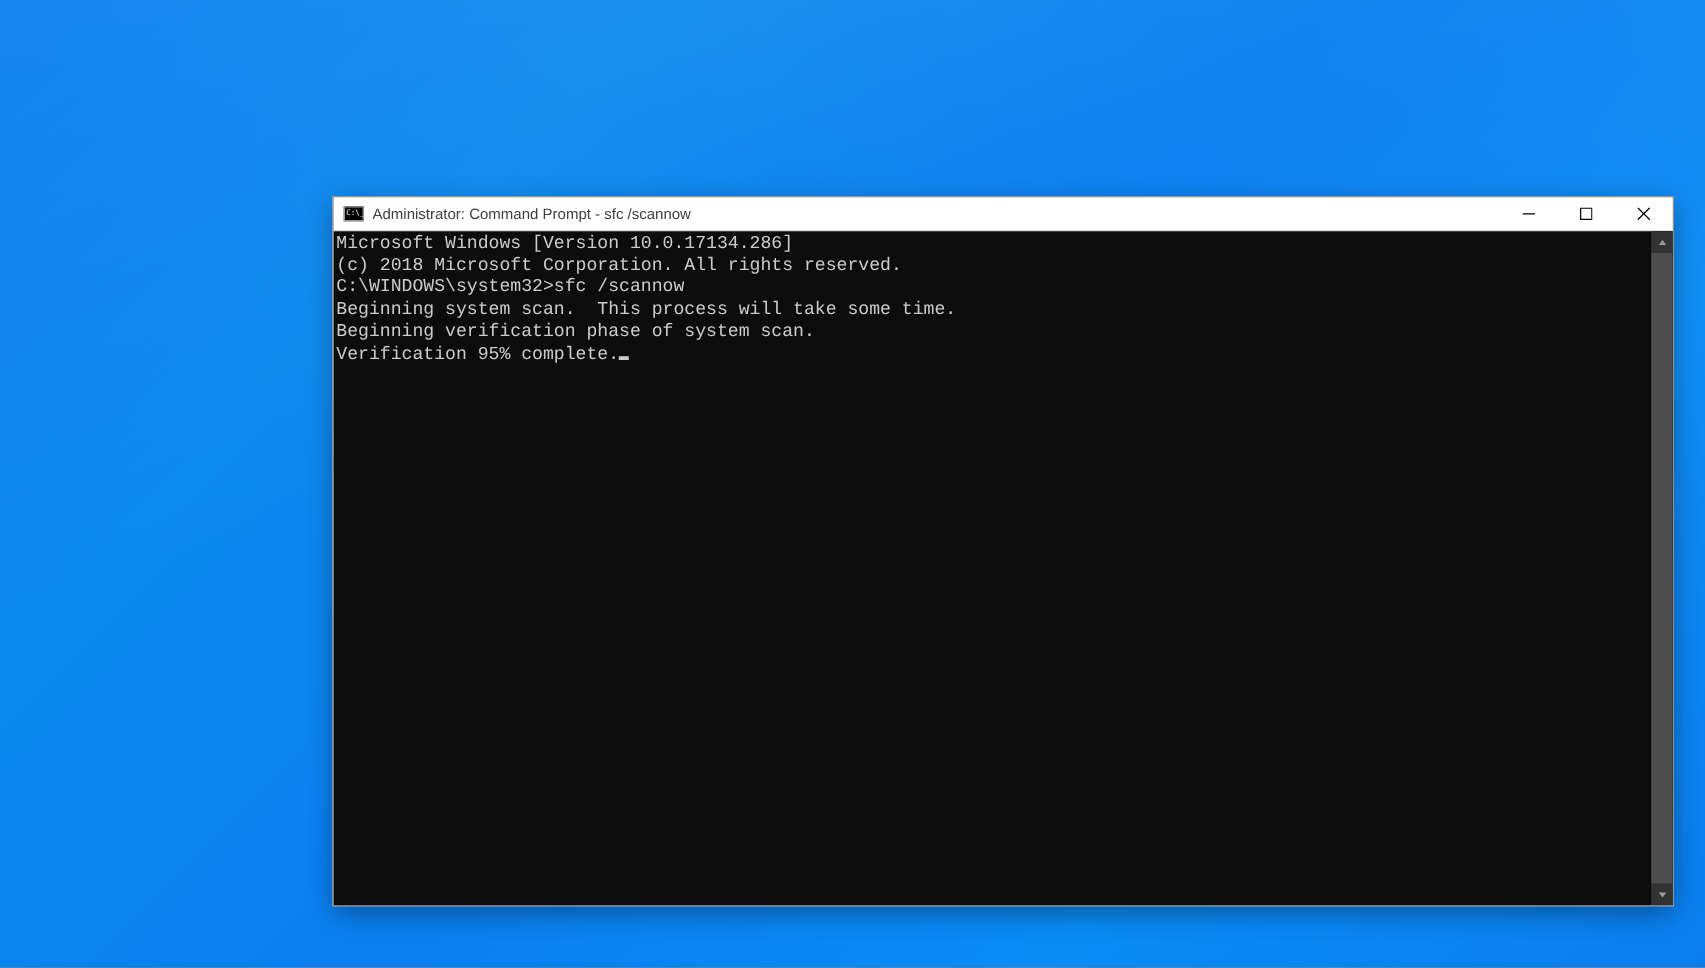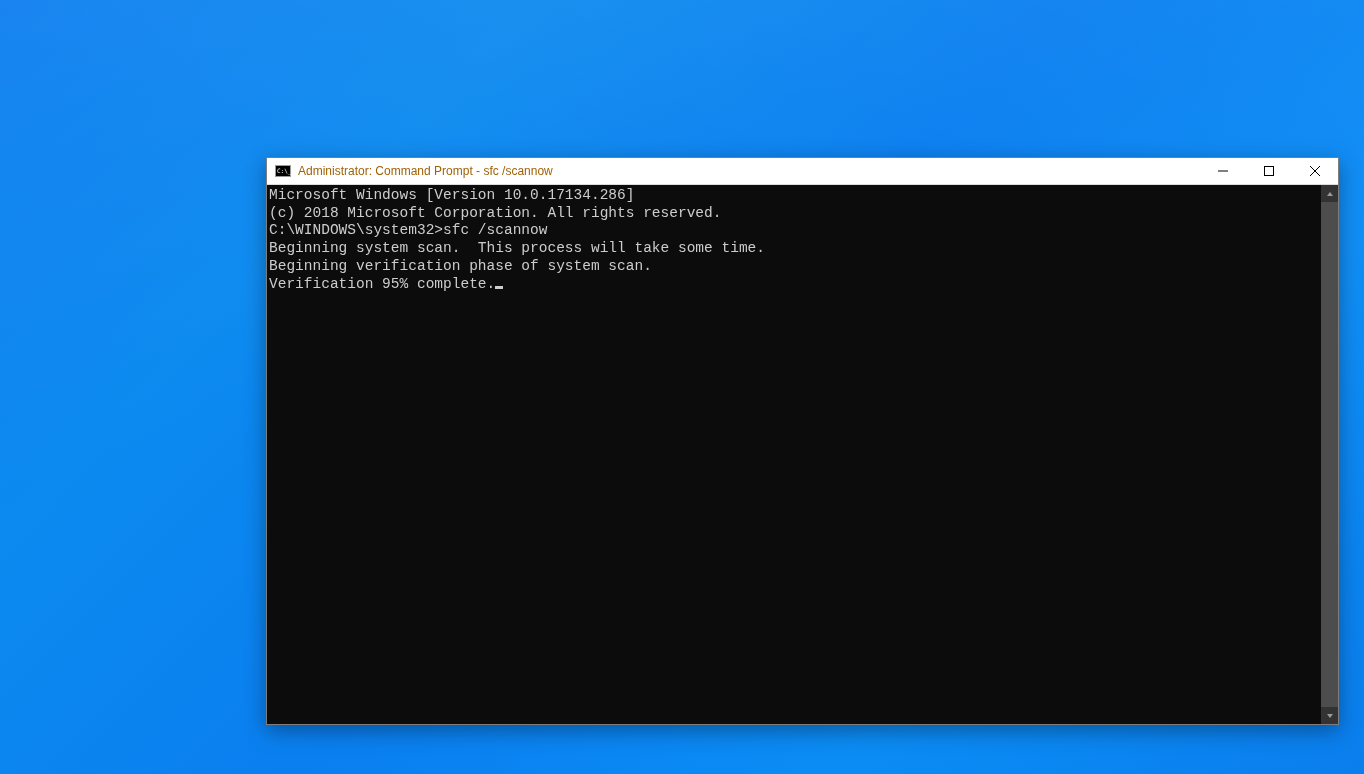--- a/index.html
+++ b/index.html
@@ -52,21 +52,21 @@
       position: absolute;
       color: #fff;
       font-size: 6px;
       line-height: 10px;
       left: 1px;
       top: 0;
       font-family: Consolas, monospace;
     }
     .titlebar-text {
       font-size: 12px;
-      color: #a16207;
+      color: #404040;
       white-space: nowrap;
       overflow: hidden;
       text-overflow: ellipsis;
       flex: 1;
     }
     .titlebar-controls {
       display: flex;
       height: 100%;
     }
     .titlebar-btn {

